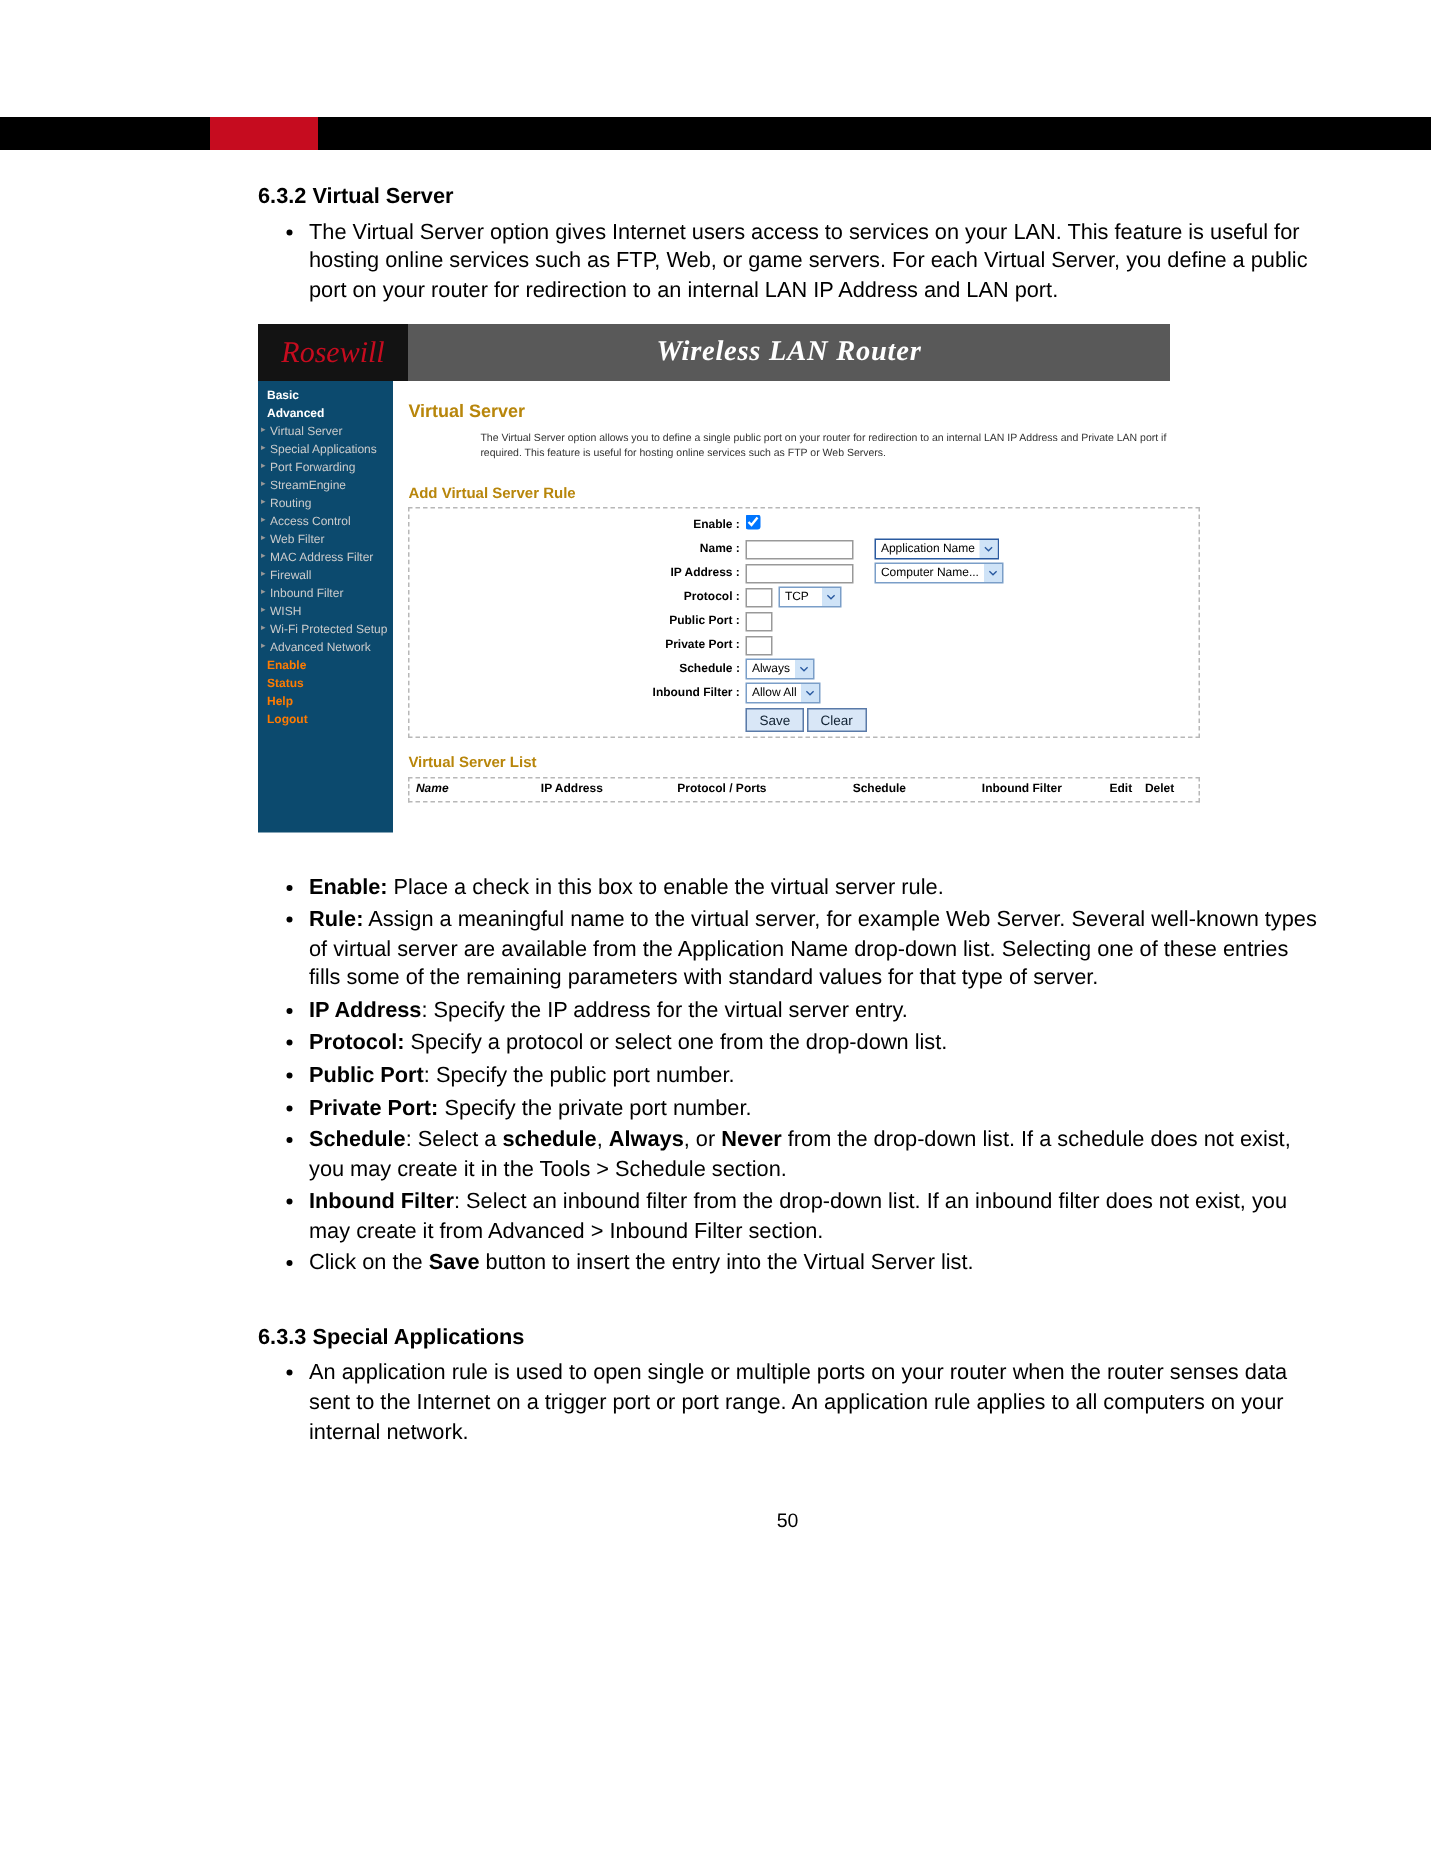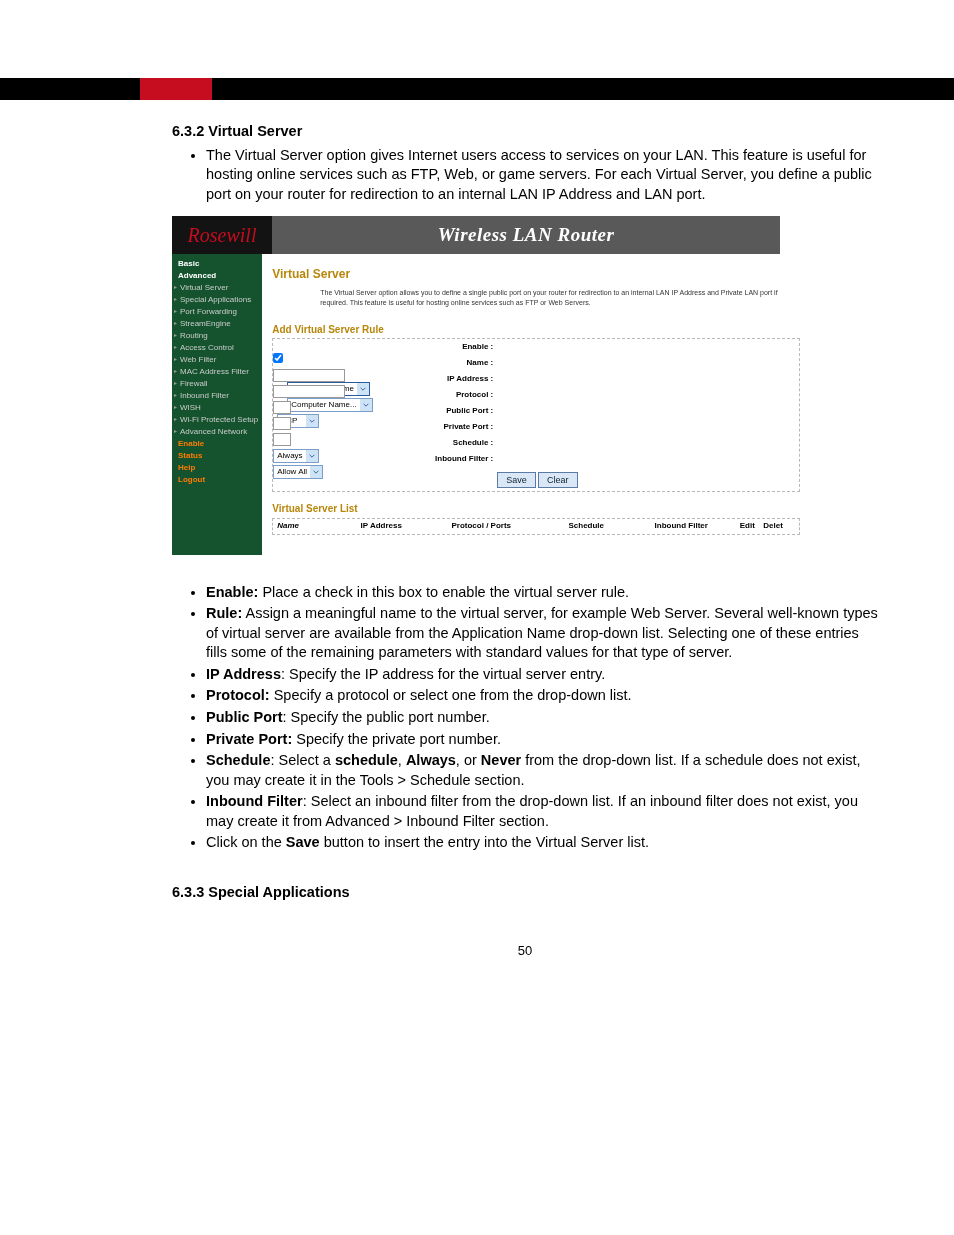--- a/index.html
+++ b/index.html
@@ -68,21 +68,21 @@
     justify-content: center;
     font-family: 'Times New Roman', serif;
     font-style: italic;
     font-size: 19px;
     font-weight: bold;
     letter-spacing: 0.5px;
   }
   .ss-body { display: flex; }
   .ss-nav {
     width: 100px;
-    background: #14532d;
+    background: #0c4a6e;
     color: #ccc;
     padding: 4px 0 40px 0;
     font-size: 8px;
     line-height: 1.5;
   }
   .ss-nav .item {
     padding: 0 4px 0 8px;
     position: relative;
     white-space: nowrap;
     overflow: hidden;
@@ -106,21 +106,21 @@
     font-size: 8px;
   }
   .ss-h1 { color: #b8860b; font-weight: bold; font-size: 12px; margin-bottom: 4px; }
   .ss-h2 { color: #b8860b; font-weight: bold; font-size: 10px; margin: 10px 0 2px 0; }
   .ss-desc { font-size: 7px; color: #333; padding: 2px 4px 6px 48px; line-height: 1.3; }
   .ss-form-box {
     border: 1px dashed #b8b8b8;
     margin: 0 4px 0 0;
     padding: 3px 0;
   }
-  .ss-row { display: flex; align-items: flex-start; height: 16px; flex-direction: column; }
+  .ss-row { display: flex; align-items: center; height: 16px; }
   .ss-label { width: 220px; text-align: right; font-weight: bold; font-size: 8px; padding-right: 4px; }
   .ss-field input[type="text"] {
     width: 68px; height: 11px; font-size: 8px; border: 1px solid #999; padding: 0 1px;
   }
   .ss-field input[type="checkbox"] { width: 10px; height: 10px; margin: 0; }
   .ss-sel {
     display: inline-flex; align-items: center;
     border: 1px solid #7a9ec8; height: 12px; font-size: 8px; background: #fff;
   }
   .ss-sel .txt { padding: 0 3px; }
@@ -305,16 +305,19 @@
       <li><strong>Protocol:</strong><span> Specify a protocol or select one from the drop-down list.</span></li>
       <li><strong>Public Port</strong><span>: Specify the public port number.</span></li>
       <li><strong>Private Port:</strong><span> Specify the private port number.</span></li>
       <li><strong>Schedule</strong><span>: Select a </span><strong>schedule</strong><span>, </span><strong>Always</strong><span>, or </span><strong>Never</strong><span> from the drop-down list. If a schedule does not exist, you may create it in the Tools &gt; Schedule section.</span></li>
       <li><strong>Inbound Filter</strong><span>: Select an inbound filter from the drop-down list. If an inbound filter does not exist, you may create it from Advanced &gt; Inbound Filter section.</span></li>
       <li><span>Click on the </span><strong>Save</strong><span> button to insert the entry into the Virtual Server list.</span></li>
     </ul>
 
     <div style="height:18px;"></div>
     <div class="sec-header">6.3.3  Special Applications</div>
+    <ul class="outer">
+      <li>An application rule is used to open single or multiple ports on your router when the router senses data sent to the Internet on a trigger port or port range. An application rule applies to all computers on your internal network.</li>
+    </ul>
 
     <div class="pagenum">50</div>
   </div>
 </div>
 
 </body></html>

